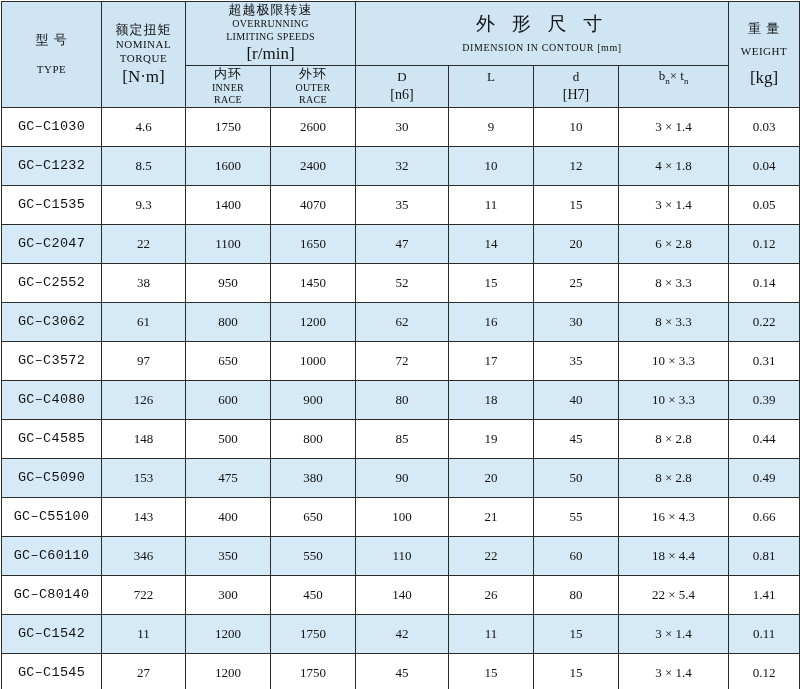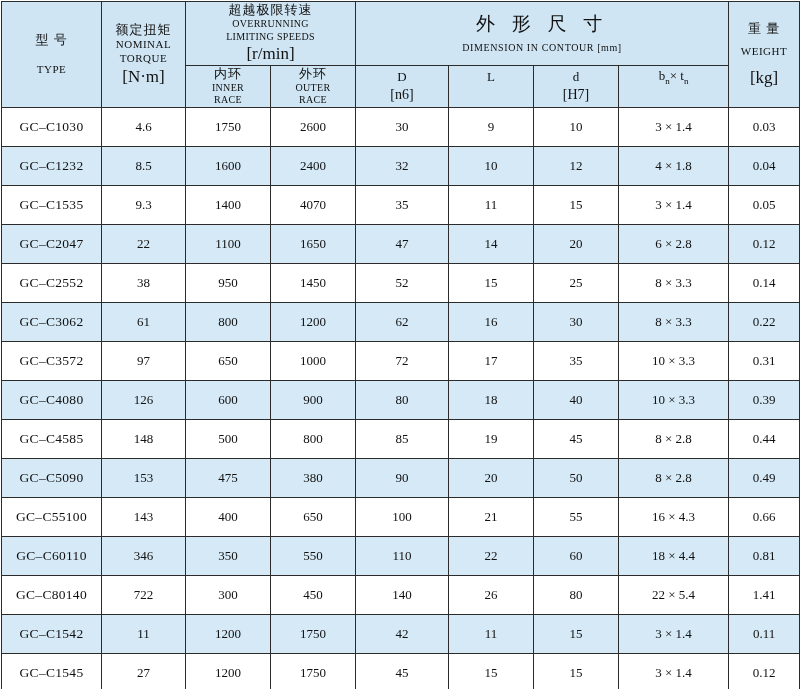--- a/index.html
+++ b/index.html
@@ -75,20 +75,21 @@
   }
   tbody tr.odd td {
     background: #ffffff;
   }
   tbody tr.even td {
     background: #d5e9f6;
   }
   td.type-cell {
     font-size: 13.5px;
     letter-spacing: 0.3px;
+    font-family: Liberation Mono, monospace;
   }
   .sub {
     font-size: 9px;
     vertical-align: sub;
   }
 </style>
 </head>
 <body>
 
 <div id="sheet">

